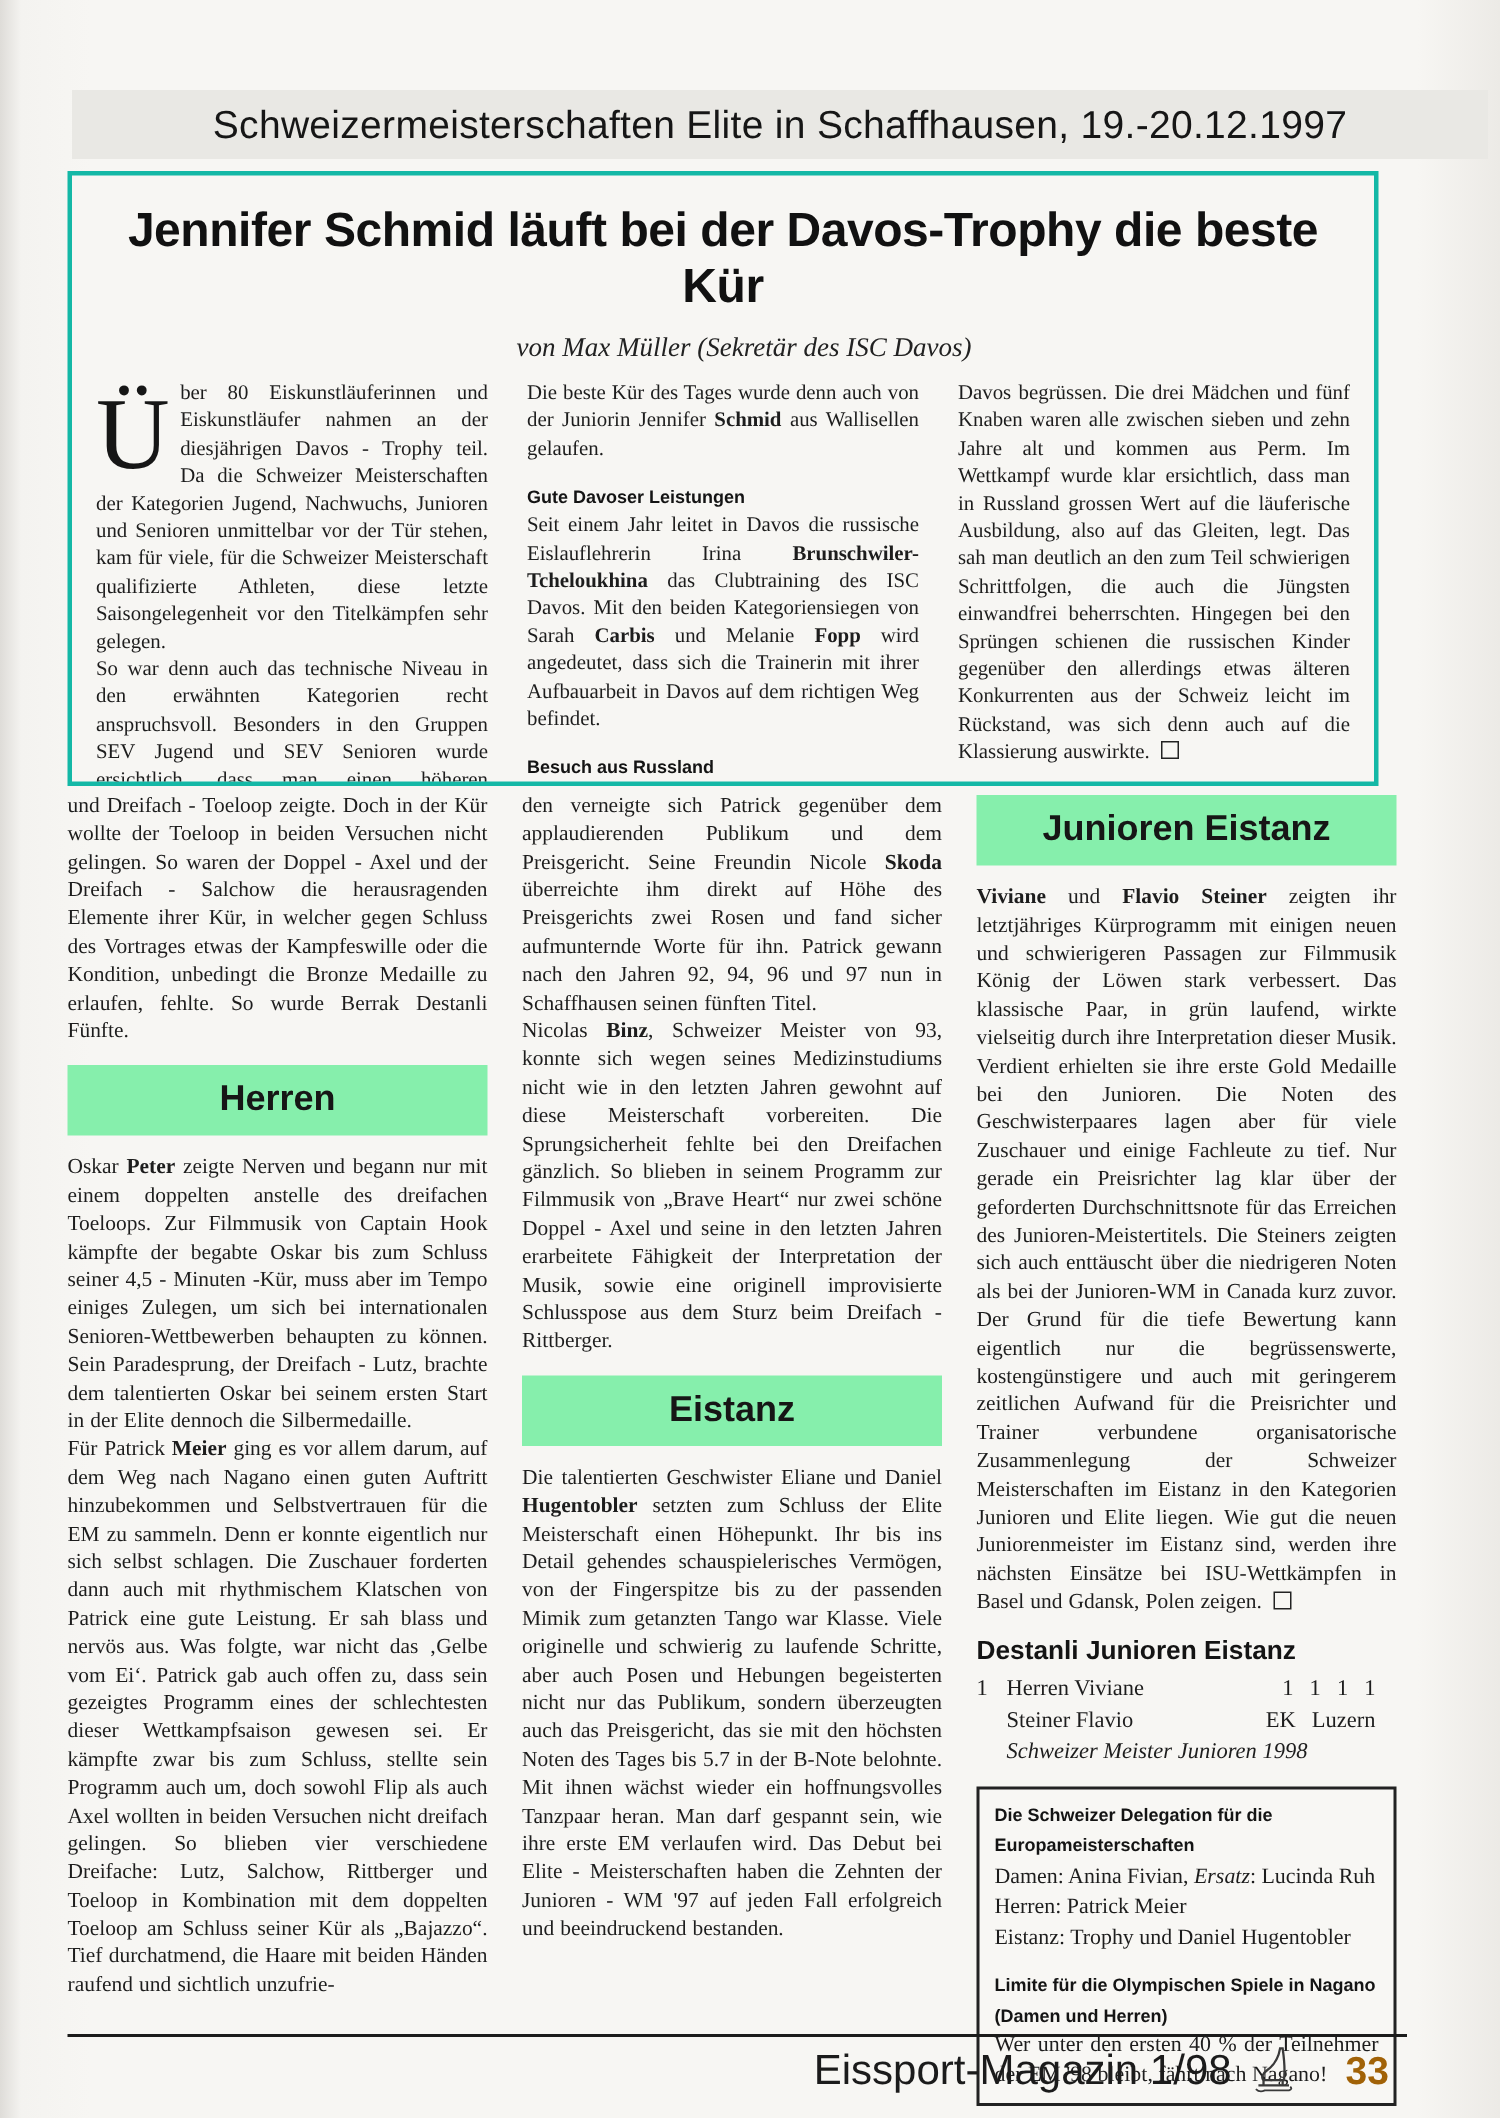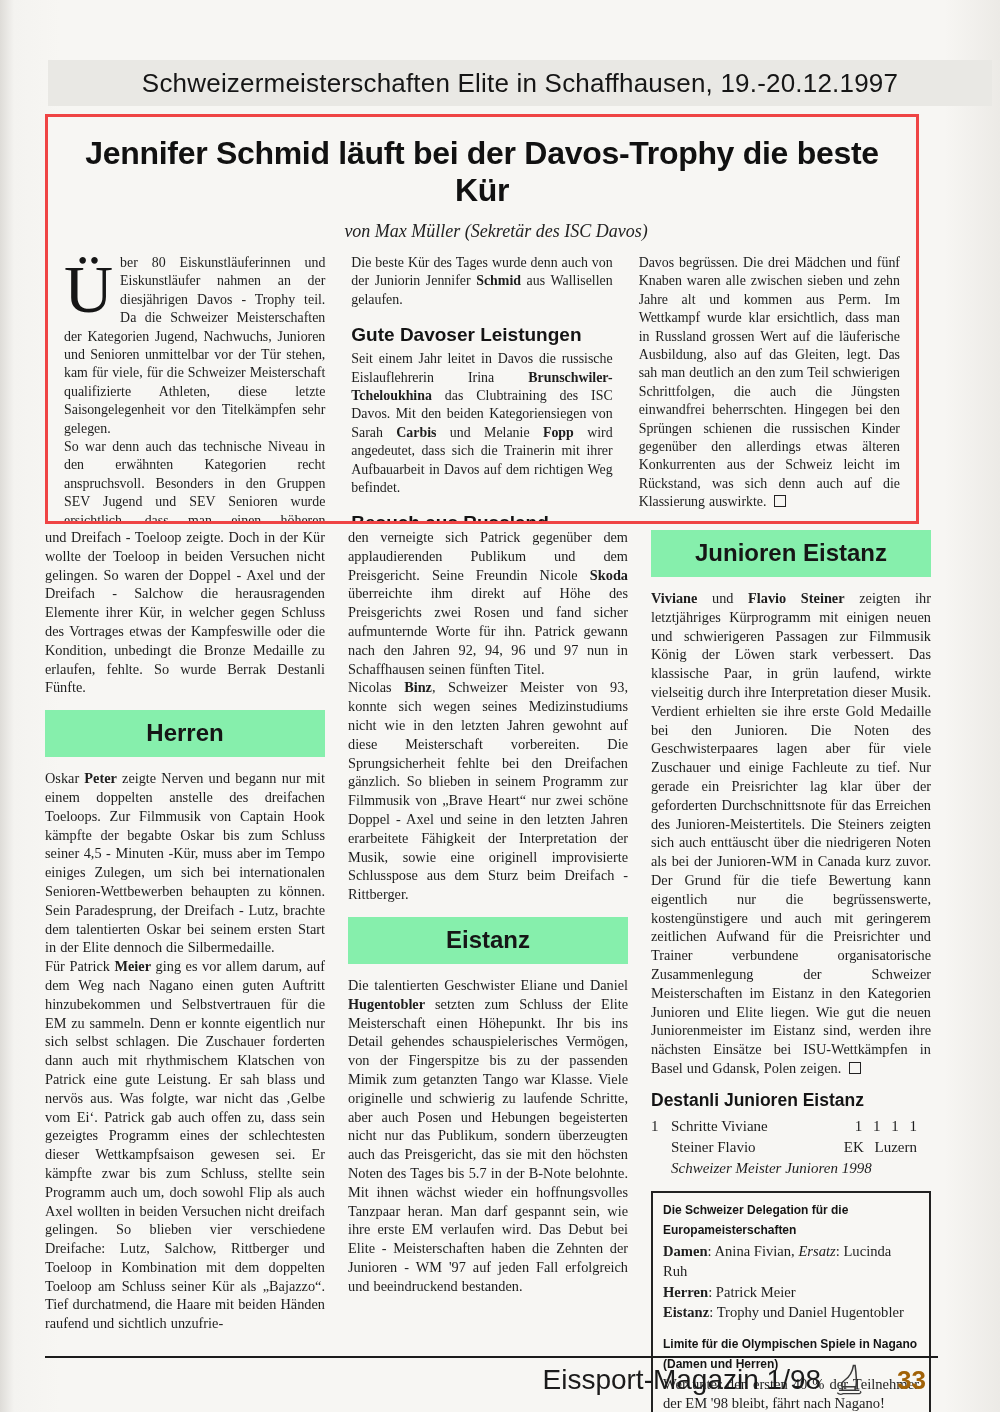--- a/index.html
+++ b/index.html
@@ -8,21 +8,21 @@
     background:linear-gradient(90deg,#dedcd8 0px,#f4f3f0 14px,#f7f6f3 60px,#f7f6f3 945px,#eceae6 1000px);
     font-family:"Liberation Serif",serif;color:#1d1d1d;
   }
   .kicker{
     position:absolute;left:48px;top:60px;width:944px;height:46px;
     background:#e9e8e4;display:flex;align-items:center;justify-content:center;
     font-family:"Liberation Sans",sans-serif;font-size:26px;color:#161616;letter-spacing:0.2px;
   }
   .article-box{
     position:absolute;left:45px;top:114px;width:868px;height:404px;
-    border:3px solid #ef4444;overflow:hidden;background:#f7f6f3;
+    border:3px solid #14b8a6;overflow:hidden;background:#f7f6f3;
   }
   .headline{
     margin:18px 10px 0;text-align:center;
     font-family:"Liberation Sans",sans-serif;font-weight:bold;font-size:32px;color:#111;
     letter-spacing:-0.3px;
   }
   .byline{
     margin:12px 0 8px;text-align:center;font-style:italic;font-size:18px;color:#222;padding-left:28px;
   }
   .box-cols{display:flex;gap:26px;padding:4px 16px 0;}
@@ -45,42 +45,42 @@
     display:inline-block;width:10px;height:10px;border:1.6px solid #222;
     margin-left:8px;vertical-align:baseline;transform:translateY(1px);background:#f7f6f3;
   }
   .section-bar{
     background:#86efac;text-align:center;
     font-family:"Liberation Sans",sans-serif;font-weight:bold;font-size:24px;color:#161616;
     padding:9px 0 10px;margin:13px 0 12px;
   }
   .col .section-bar:first-child{margin-top:2px;}
   .subhead{
-    font-family:"Liberation Sans",sans-serif;font-weight:bold;font-size:19px;color:#141414;
+    font-family:"Liberation Sans",sans-serif;font-weight:bold;font-size:12px;color:#141414;
     margin:15px 0 4px;
   }
   .results{margin-top:12px;}
   .results-heading{
     font-family:"Liberation Sans",sans-serif;font-weight:bold;font-size:17.5px;color:#141414;
     margin:0 0 5px;
   }
   .result-row{display:flex;font-size:15px;line-height:21px;}
   .result-rank{width:20px;}
   .result-name{flex:1;}
   .result-value{word-spacing:7px;padding-right:14px;}
   .result-note{font-style:italic;padding-left:20px;font-size:15px;line-height:21px;}
   .info-box{
     border:2.5px solid #222;margin-top:12px;padding:7px 10px 9px;background:#f8f7f4;
   }
   .ib-heading{
     font-family:"Liberation Sans",sans-serif;font-weight:bold;font-size:12px;line-height:20.5px;
     color:#141414;margin:0;
   }
   .ib-entry{margin:0;font-size:14.6px;line-height:20.5px;}
-  .ib-entry b{font-weight:bold;}
+  .ib-entry b{font-weight:normal;}
   .ib-entry i{font-style:italic;}
   .ib-gap{height:11px;}
   .ib-text{margin:0;font-size:14.6px;line-height:19.5px;text-align:justify;}
   .footer-rule{position:absolute;left:45px;top:1356px;width:893px;border-top:2.5px solid #1b1b1b;}
   .footer-row{
     position:absolute;left:45px;top:1360px;width:893px;height:40px;
     display:flex;align-items:center;justify-content:flex-end;gap:12px;
     font-family:"Liberation Sans",sans-serif;
   }
   .footer-mag{font-size:28px;color:#1b1b1b;}
@@ -128,21 +128,21 @@
   <div class="col">
     <div>
         <div class="section-bar">Junioren Eistanz</div>
         <p class="body-p"><span class="bold">Viviane</span><span> und </span><span class="bold">Flavio Steiner</span><span> zeigten ihr letztjähriges Kürprogramm mit einigen neuen und schwierigeren Passagen zur Filmmusik König der Löwen stark verbessert. Das klassische Paar, in grün laufend, wirkte vielseitig durch ihre Interpretation dieser Musik. Verdient erhielten sie ihre erste Gold Medaille bei den Junioren. Die Noten des Geschwisterpaares lagen aber für viele Zuschauer und einige Fachleute zu tief. Nur gerade ein Preisrichter lag klar über der geforderten Durchschnittsnote für das Erreichen des Junioren-Meistertitels. Die Steiners zeigten sich auch enttäuscht über die niedrigeren Noten als bei der Junioren-WM in Canada kurz zuvor. Der Grund für die tiefe Bewertung kann eigentlich nur die begrüssenswerte, kostengünstigere und auch mit geringerem zeitlichen Aufwand für die Preisrichter und Trainer verbundene organisatorische Zusammenlegung der Schweizer Meisterschaften im Eistanz in den Kategorien Junioren und Elite liegen. Wie gut die neuen Juniorenmeister im Eistanz sind, werden ihre nächsten Einsätze bei ISU-Wettkämpfen in Basel und Gdansk, Polen zeigen.</span><span class="endbox"></span></p>
       </div>
 
     <div class="results">
       <div class="results-heading">Destanli Junioren Eistanz</div>
       <div class="result-row">
         <span class="result-rank">1</span>
-        <span class="result-name">Schritte Viviane</span>
+        <span class="result-name">Herren Viviane</span>
         <span class="result-value">1 1 1 1</span>
       </div>
       <div class="result-row">
         <span class="result-rank"></span>
         <span class="result-name">Steiner Flavio</span>
         <span class="result-value">EK Luzern</span>
       </div>
       <div class="result-note">Schweizer Meister Junioren 1998</div>
     </div>
 

